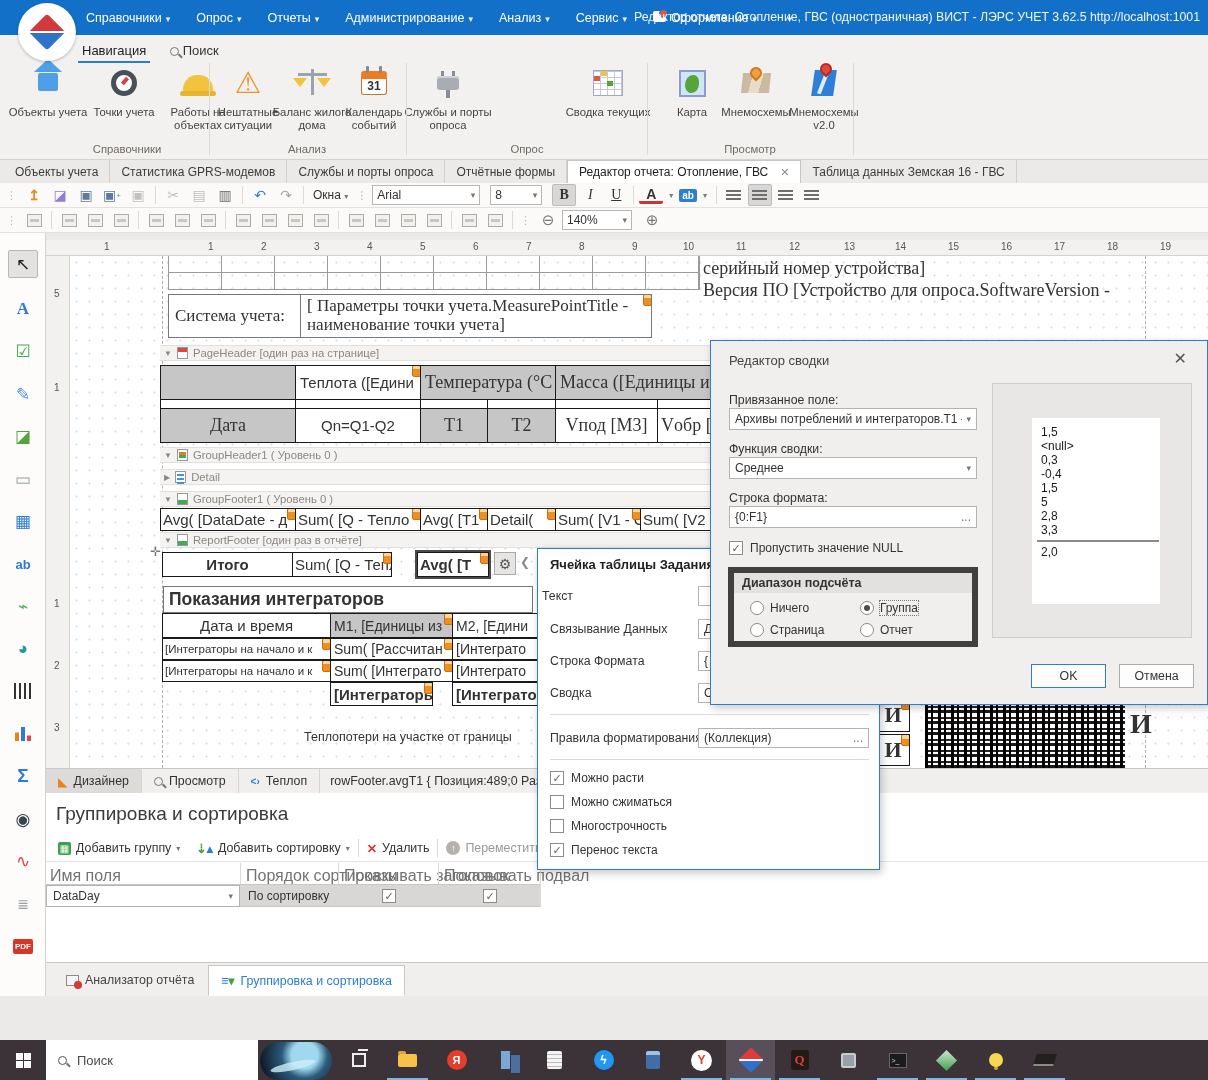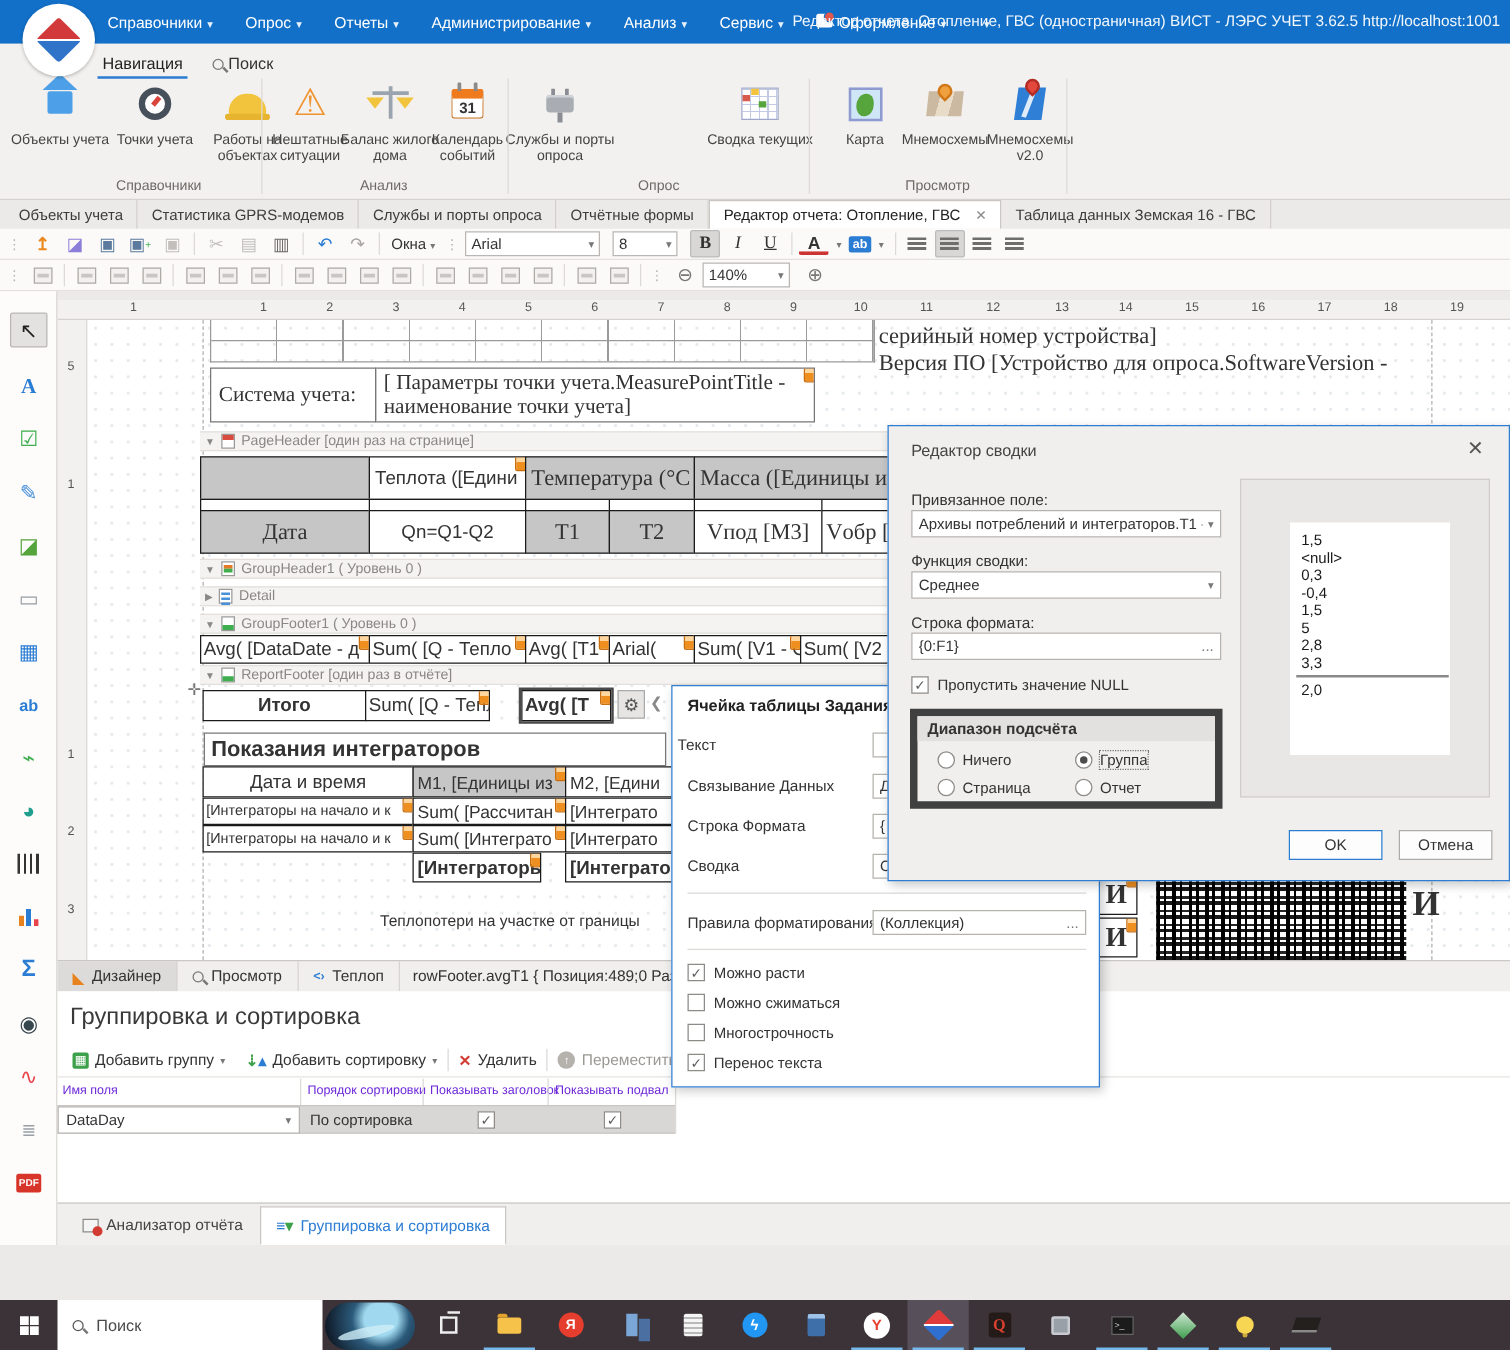--- a/index.html
+++ b/index.html
@@ -114,21 +114,21 @@
   .dlbl{position:absolute;font-size:12.3px;color:#333;white-space:nowrap}
   .btn{position:absolute;height:24px;background:#fdfdfd;border:1px solid #ababab;font-size:12.3px;display:flex;align-items:center;justify-content:center}
   .btn.primary{border:1px solid #2e7dd1}
   
   .modebar{left:46px;top:768px;width:1162px;height:25px;background:#f1efed;border-top:1px solid #cac7c4;display:flex;align-items:stretch;font-size:12.4px}
   .mtab{display:flex;align-items:center;gap:6px;padding:0 12px;border-right:1px solid #d7d4d1;color:#333}
   .mtab.active{background:#dddbd9}
   .gpanel{left:46px;top:793px;width:1162px;height:169px;background:#fff}
   .gtoolbar{position:absolute;left:0;top:42px;width:100%;height:27px;border-bottom:1px solid #e6e3e0;display:flex;align-items:center;font-size:12.4px;color:#333}
   .gt-item{display:flex;align-items:center;gap:5px;padding:0 8px;white-space:nowrap}
-  .ghead{position:absolute;font-size:10px;color:#6d28d9;white-space:nowrap}
+  .ghead{position:absolute;font-size:16px;color:#737373;white-space:nowrap}
   .gline{position:absolute;width:1px;background:#dcd9d6}
   .tabstrip{left:46px;top:962px;width:1162px;height:34px;background:#f1efed;border-top:1px solid #cac7c4}
   .btab{position:absolute;display:flex;align-items:center;gap:6px;font-size:12.4px;padding:0 12px;height:28px;top:3px;color:#444}
   .btab.active{background:#fff;border:1px solid #c9c6c3;border-bottom:1px solid #fff;color:#2b7cd3;height:31px;top:2px}
   
   .taskbar{left:0;top:1040px;width:1208px;height:40px;background:#3b3337;display:flex;align-items:stretch;z-index:50}
   .tk{width:49px;position:relative;display:flex;align-items:center;justify-content:center}
   .tk .run{position:absolute;left:4px;right:4px;bottom:0;height:2px;background:#76b9ed}
   .tk.activeapp{background:#57505a}
   .startbtn{width:46px;display:flex;align-items:center;justify-content:center}
@@ -525,21 +525,21 @@
     </div>
   <div class="cell" style="left:225px;top:252px;width:126px;height:23px;font-size:15px;padding-left:2px">
       <span>Sum( [Q - Тепло</span>
       <i class="marker"></i>
     </div>
   <div class="cell" style="left:350px;top:252px;width:68px;height:23px;font-size:15px;padding-left:2px">
       <span>Avg( [T1</span>
       <i class="marker"></i>
     </div>
   <div class="cell" style="left:417px;top:252px;width:69px;height:23px;font-size:15px;padding-left:2px">
-      <span>Arial(</span>
+      <span>Detail(</span>
       <i class="marker"></i>
     </div>
   <div class="cell" style="left:485px;top:252px;width:86px;height:23px;font-size:15px;padding-left:2px">
       <span>Sum( [V1 - С</span>
       <i class="marker"></i>
     </div>
   <div class="cell" style="left:570px;top:252px;width:72px;height:23px;font-size:15px;padding-left:2px">
       <span>Sum( [V2</span>
     </div>
 
@@ -674,21 +674,21 @@
   <span class="ghead" style="left:398px;top:74px">Показывать подвал</span>
   <i class="gline" style="left:194px;top:70px;height:44px"></i>
   <i class="gline" style="left:292px;top:70px;height:44px"></i>
   <i class="gline" style="left:392px;top:70px;height:44px"></i>
   <i class="gline" style="left:494px;top:70px;height:44px"></i>
   <div style="position:absolute;left:0;top:91px;width:494px;height:23px;background:#d9d7d5;border-top:1px solid #c9c6c3;border-bottom:1px solid #c9c6c3">
     <div style="position:absolute;left:0;top:0;width:194px;height:22px;background:#fff;border:1px solid #b5b2af;display:flex;align-items:center;padding:0 6px">
       <span>DataDay</span>
         <span style="margin-left:auto;color:#777;font-size:9px">▾</span>
     </div>
-    <span style="position:absolute;left:202px;top:4px">По сортировка</span>
+    <span style="position:absolute;left:202px;top:4px">По сортировку</span>
     <span class="cbx" style="position:absolute;left:336px;top:4px">✓</span>
     <span class="cbx" style="position:absolute;left:437px;top:4px">✓</span>
   </div>
 </div>
 
 <div class="abs tabstrip">
   <div class="btab" style="left:8px">
     <span style="width:13px;height:11px;border:1px solid #8a8a8a;background:#f5f5f5;position:relative">
         <i style="position:absolute;right:-4px;bottom:-4px;width:8px;height:8px;border-radius:50%;background:#d23b32"></i>
       </span>

